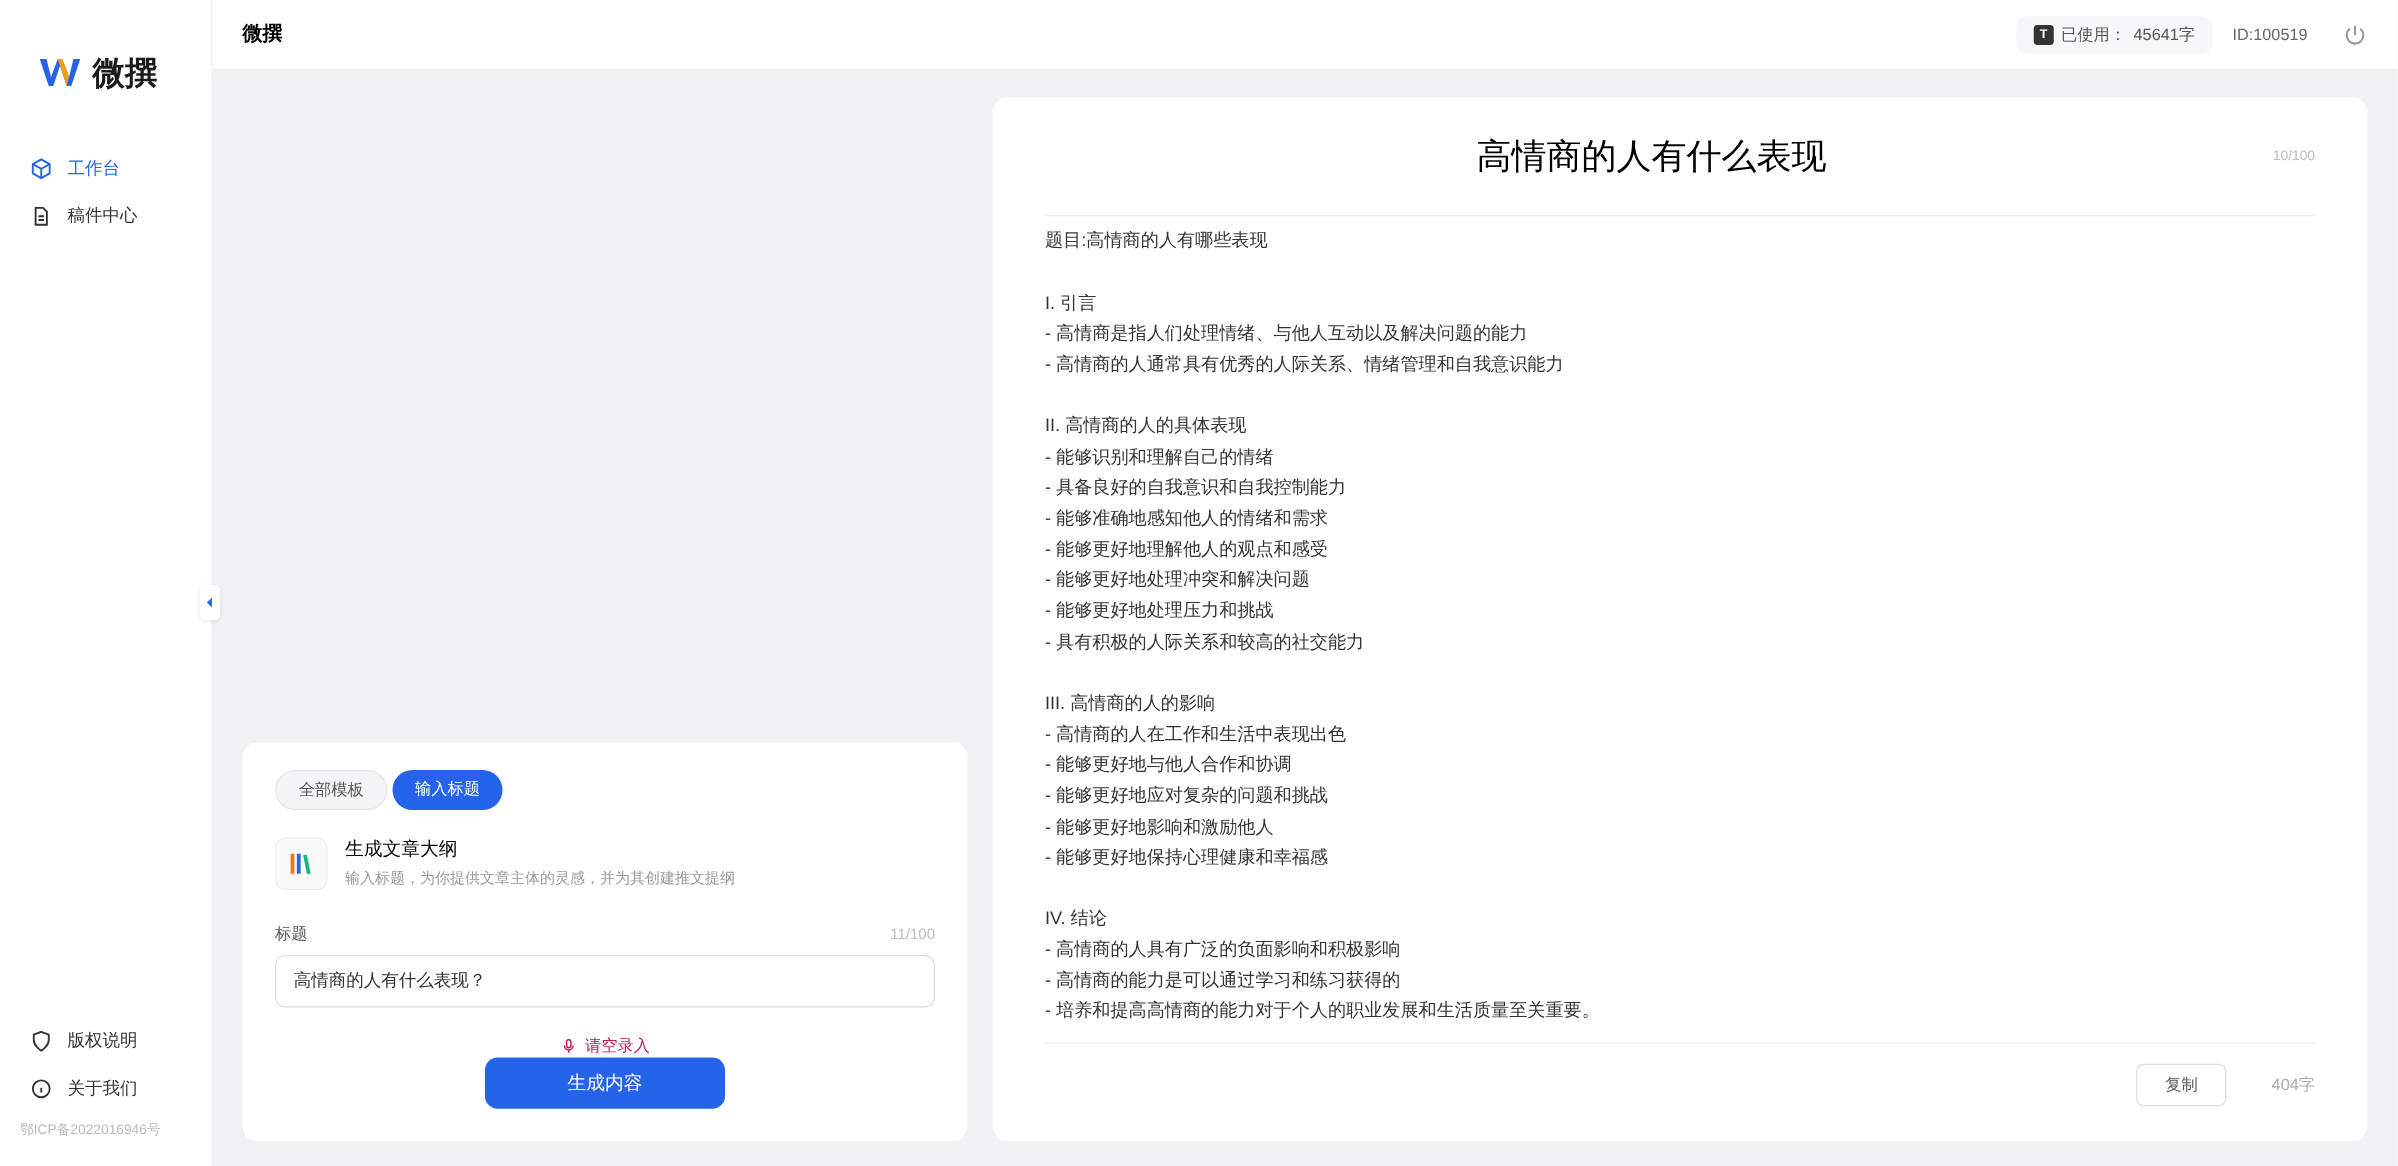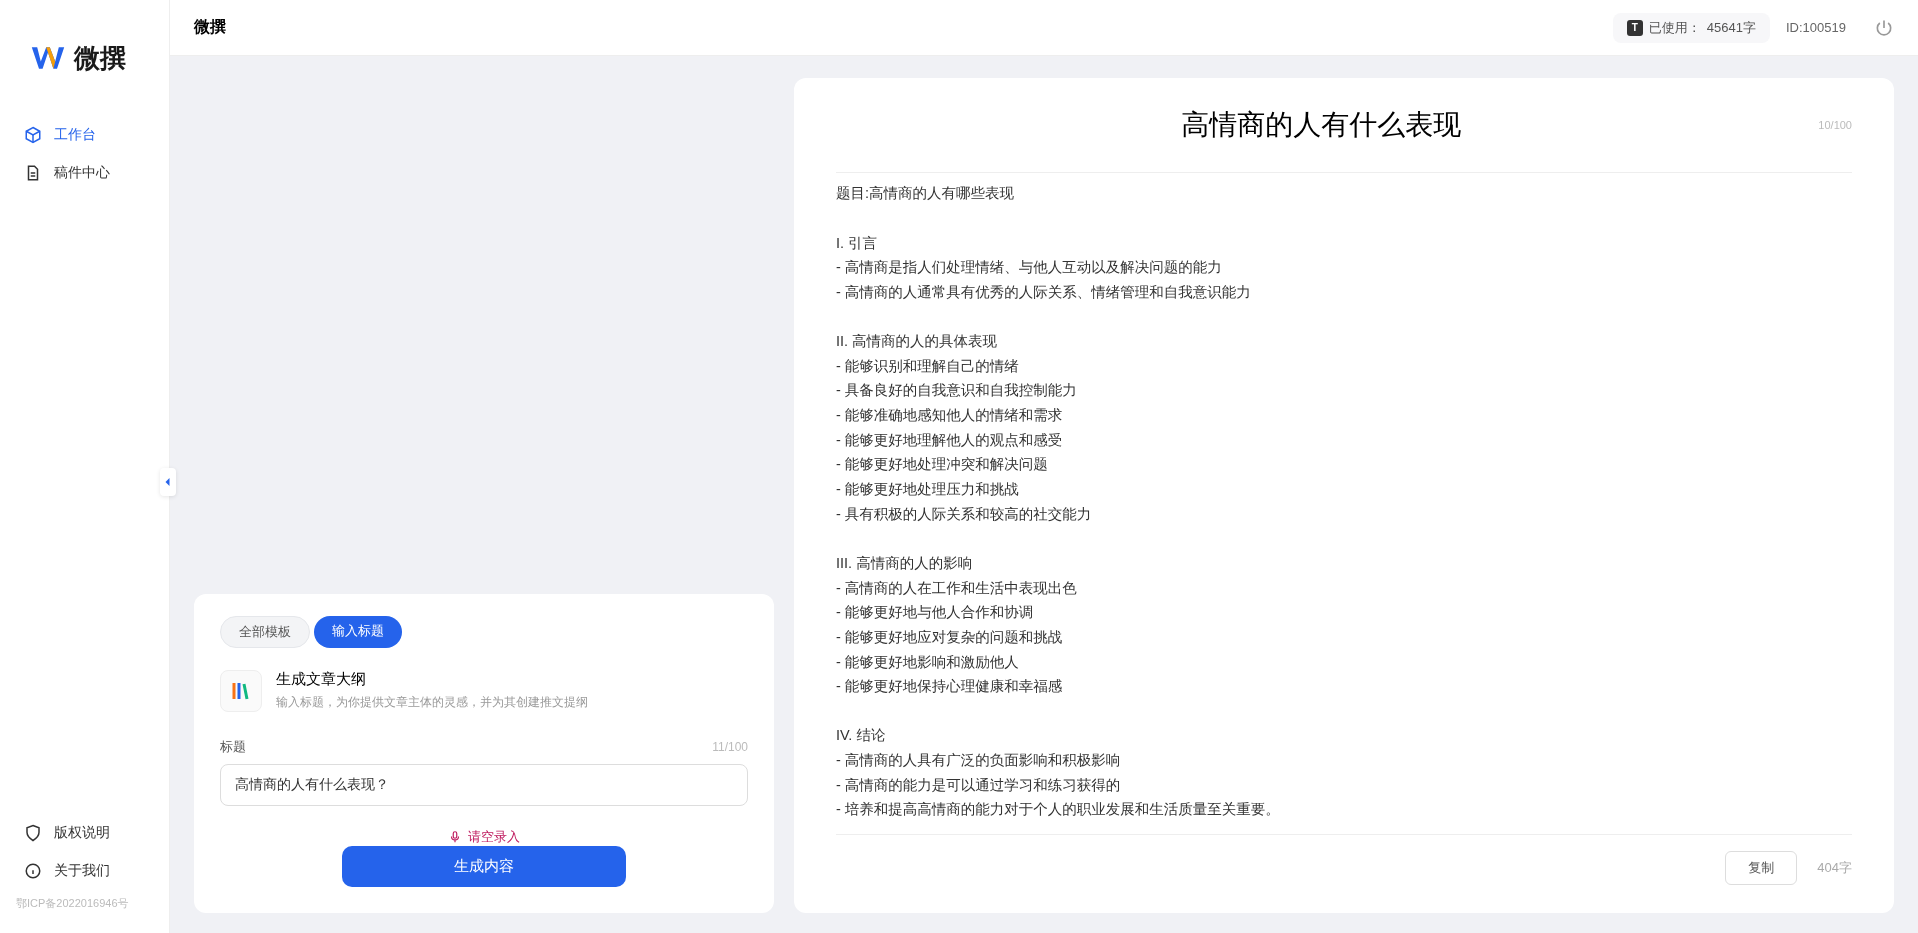--- a/index.html
+++ b/index.html
@@ -35,27 +35,27 @@
 .template-info { flex: 1; }
 .template-title { font-size: 15px; font-weight: 400; margin-bottom: 5px; }
 .template-desc { font-size: 12px; color: #999; }
 .field-label-row { display: flex; justify-content: space-between; align-items: center; margin-bottom: 8px; }
 .field-label { font-size: 13px; color: #555; }
 .char-count { font-size: 12px; color: #bbb; }
 .title-input { width: 100%; padding: 12px 14px; border: 1px solid #ddd; border-radius: 8px; font-size: 14px; color: #333; outline: none; }
 .voice-row { display: flex; align-items: center; justify-content: center; gap: 6px; margin-top: 22px; font-size: 13px; color: #be185d; cursor: pointer; }
 .voice-icon { width: 14px; height: 14px; }
 .left-spacer { flex: 1; }
-.generate-btn { width: 284px; margin: 0 auto 4px; padding: 11px 0; background: #2563eb; color: #fff; border: none; border-radius: 10px; font-size: 15px; font-weight: 500; cursor: pointer; }
+.generate-btn { width: 192px; margin: 0 auto 4px; padding: 11px 0; background: #2563eb; color: #fff; border: none; border-radius: 10px; font-size: 15px; font-weight: 500; cursor: pointer; }
 .right-panel { flex: 1; background: #fff; border-radius: 12px; padding: 28px 42px; display: flex; flex-direction: column; }
 .output-header { display: flex; align-items: center; gap: 12px; border-bottom: 1px solid #eee; padding-bottom: 28px; margin-bottom: 8px; }
 .output-title { flex: 1; text-align: center; font-size: 28px; font-weight: 400; font-family: "SimSun", "Songti SC", serif; }
 .output-count { font-size: 11px; color: #bbb; }
 .output-body { flex: 1; font-size: 14.5px; line-height: 1.7; color: #333; overflow-y: auto; white-space: pre-line; }
-.output-footer { display: flex; justify-content: flex-end; align-items: center; gap: 20px; border-top: 1px solid #eee; padding-top: 16px; margin-top: 12px; }
+.output-footer { display: flex; justify-content: flex-end; align-items: center; gap: 36px; border-top: 1px solid #eee; padding-top: 16px; margin-top: 12px; }
 .copy-btn { padding: 7px 22px; border: 1px solid #ddd; background: #fff; border-radius: 6px; font-size: 13px; color: #555; cursor: pointer; }
 .word-count { font-size: 13px; color: #aaa; }
 </style>
 </head>
 <body>
 
 <div class="sidebar">
   <div class="logo-area">
     <span class="logo-icon">
       <svg viewBox="0 0 40 40" width="36" height="36">

